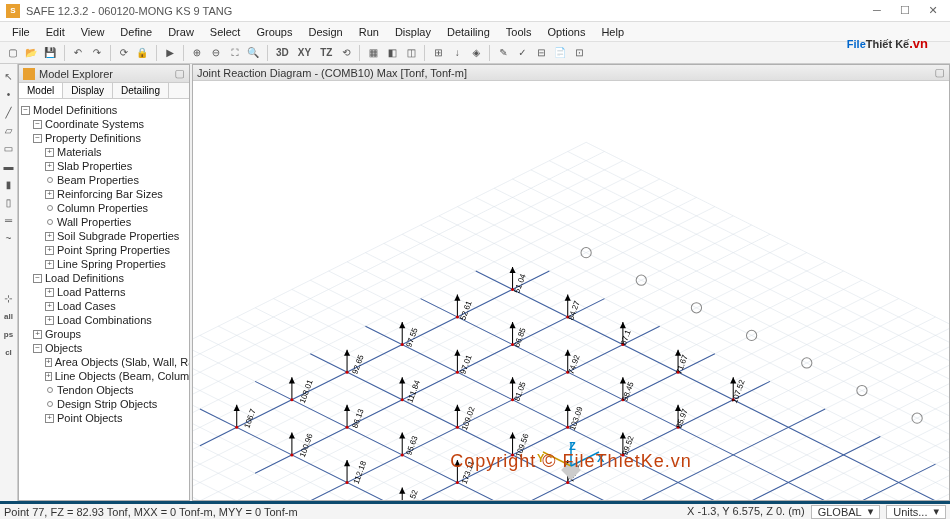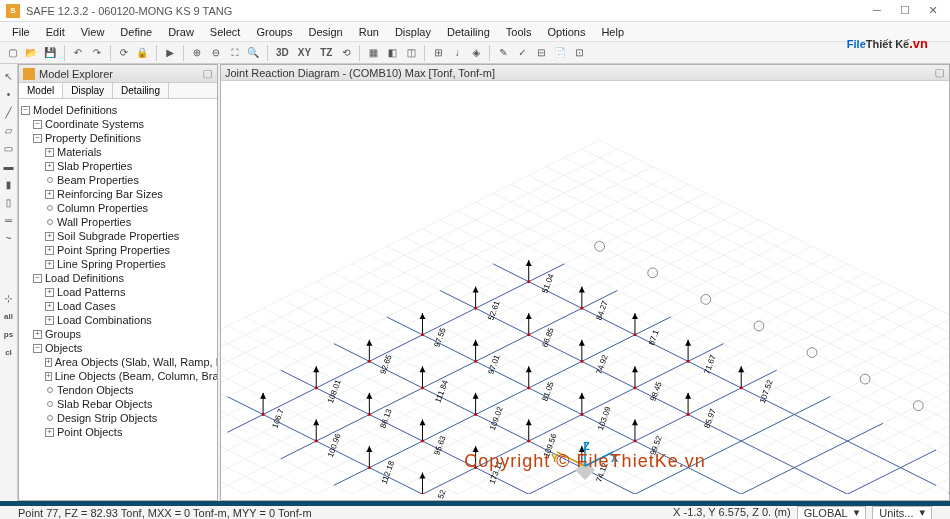--- a/index.html
+++ b/index.html
@@ -11,21 +11,21 @@
 .win-controls span { width:26px; height:16px; display:inline-flex; align-items:center; justify-content:center; color:#666; cursor:pointer; }
 .menubar { height:20px; background:#f8f8f8; border-bottom:1px solid #e0e0e0; display:flex; align-items:center; padding:0 4px; }
 .menubar span { padding:2px 8px; color:#222; cursor:pointer; }
 .toolbar { height:22px; background:#f4f4f4; border-bottom:1px solid #ccc; display:flex; align-items:center; padding:0 4px; gap:1px; }
 .tbtn { width:18px; height:18px; display:inline-flex; align-items:center; justify-content:center; color:#555; cursor:pointer; border:1px solid transparent; font-size:10px; }
 .tsep { width:1px; height:16px; background:#ccc; margin:0 3px; }
 .tbtn.txt { width:auto; padding:0 3px; font-weight:bold; }
 .main { display:flex; height:calc(100% - 22px - 20px - 22px - 18px); }
 .lefttool { width:18px; background:#f4f4f4; border-right:1px solid #ccc; display:flex; flex-direction:column; align-items:center; padding-top:4px; gap:2px; }
 .lefttool .tbtn { width:16px; height:16px; }
-.panel { width:200px; background:#fff; border:1px solid #b0b0b0; display:flex; flex-direction:column; }
+.panel { width:172px; background:#fff; border:1px solid #b0b0b0; display:flex; flex-direction:column; }
 .panel-head { height:18px; background:linear-gradient(#f0f0f0,#e0e0e0); border-bottom:1px solid #ccc; display:flex; align-items:center; padding:0 4px; font-size:10px; color:#333; }
 .panel-head .picon { width:12px; height:12px; background:#e8a030; margin-right:4px; }
 .panel-head .pmax { margin-left:auto; color:#888; cursor:pointer; }
 .tabs { display:flex; border-bottom:1px solid #ccc; background:#f8f8f8; }
 .tabs span { padding:2px 8px; font-size:10px; border-right:1px solid #ccc; cursor:pointer; }
 .tabs span.active { background:#fff; }
 .tree { flex:1; overflow:auto; padding:4px 2px; font-size:10px; color:#222; }
 .tree-row { display:flex; align-items:center; height:14px; white-space:nowrap; cursor:pointer; }
 .tog { width:9px; height:9px; border:1px solid #888; display:inline-flex; align-items:center; justify-content:center; font-size:8px; line-height:1; color:#555; margin-right:3px; background:#fff; }
 .bul { width:6px; height:6px; border:1px solid #888; border-radius:50%; margin:0 4px 0 2px; }
@@ -33,21 +33,21 @@
 .vp-head { height:16px; background:linear-gradient(#f0f0f0,#e0e0e0); border-bottom:1px solid #ccc; display:flex; align-items:center; padding:0 4px; font-size:10px; color:#333; }
 .vp-head .pmax { margin-left:auto; color:#888; cursor:pointer; }
 .canvas { flex:1; position:relative; background:#fff; overflow:hidden; }
 .grid { position:absolute; inset:0; }
 .axis-gizmo { position:absolute; bottom:30px; left:50%; transform:translateX(-50%); font-size:10px; }
 .axis-gizmo .origin { width:14px; height:14px; background:#ccc; transform:rotate(45deg); position:absolute; left:-7px; top:-7px; }
 .axis-lbl { position:absolute; font-weight:bold; }
 .watermark { position:absolute; bottom:28px; left:50%; transform:translateX(-50%); font-size:18px; color:#c2410c; font-weight:500; letter-spacing:1px; pointer-events:none; }
 .logo { position:absolute; top:28px; right:22px; font-size:22px; font-weight:bold; }
 .logo .f1 { color:#0066cc; } .logo .f2 { color:#333; } .logo .f3 { color:#cc0000; font-size:13px; }
-.status { height:18px; background:#f4f4f4; border-top:5px solid #0c4a6e; display:flex; align-items:center; padding:0 18px; font-size:10px; color:#333; }
+.status { height:18px; background:#f4f4f4; border-top:3px solid #0c4a6e; display:flex; align-items:center; padding:0 4px; font-size:10px; color:#333; }
 .status .sright { margin-left:auto; display:flex; gap:6px; }
 .status .sbox { border:1px solid #bbb; background:#fff; padding:0 6px; height:14px; display:inline-flex; align-items:center; }
 .struct-lbl { position:absolute; font-size:8px; color:#000; transform:rotate(-70deg); font-weight:500; }
 </style>
 </head>
 <body>
 
 <div class="titlebar">
   <span class="ticon">S</span>
   <span class="ttext">SAFE 12.3.2 - 060120-MONG KS 9 TANG</span>
@@ -220,24 +220,20 @@
           <span class="tog">+</span>
           <span>Area Objects (Slab, Wall, Ramp, Null)</span>
         </div>
         <div class="tree-row" style="padding-left: 24px;">
           <span class="tog">+</span>
           <span>Line Objects (Beam, Column, Brace, Null)</span>
         </div>
         <div class="tree-row" style="padding-left: 24px;">
           <span class="bul"></span>
           <span>Tendon Objects</span>
-        </div>
-        <div class="tree-row" style="padding-left: 24px;">
-          <span class="bul"></span>
-          <span>Slab Rebar Objects</span>
         </div>
         <div class="tree-row" style="padding-left: 24px;">
           <span class="bul"></span>
           <span>Design Strip Objects</span>
         </div>
         <div class="tree-row" style="padding-left: 24px;">
           <span class="tog">+</span>
           <span>Point Objects</span>
         </div>
       </div>

